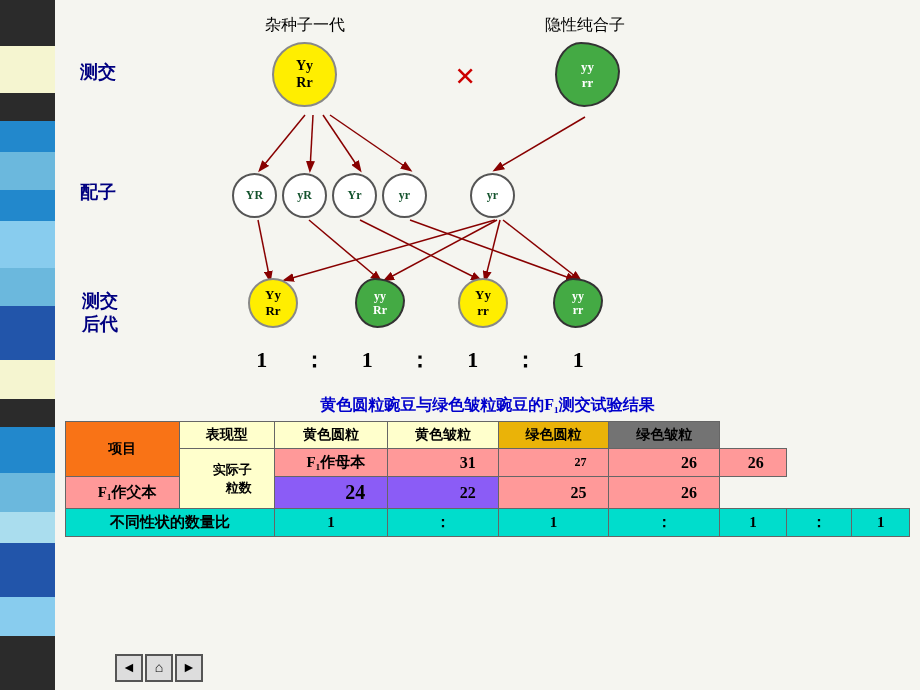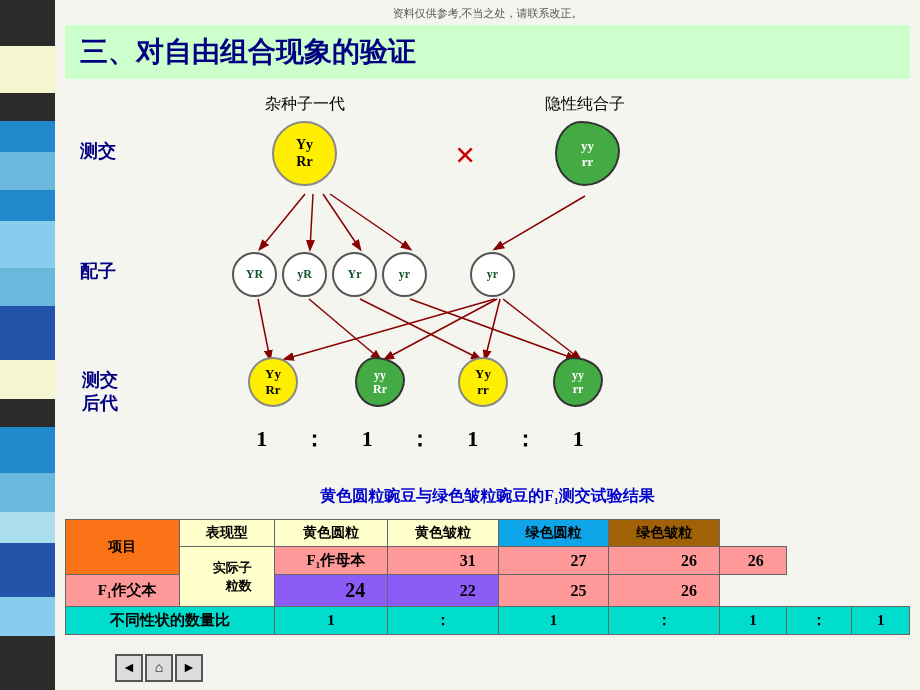--- a/index.html
+++ b/index.html
@@ -186,21 +186,21 @@
       font-weight: bold;
       color: #000;
     }
 
     
     .caption {
       font-size: 16px;
       color: #0000cc;
       font-weight: bold;
       text-align: center;
-      margin: 12px 10px;
+      margin: 0 10px;
     }
 
     
     .data-table {
       margin: 5px 10px 0 10px;
       border-collapse: collapse;
       width: calc(100% - 20px);
     }
     .data-table td, .data-table th {
       border: 1px solid #666;
@@ -262,23 +262,21 @@
     <div class="strip-seg" style="height: 46.4126px; background: rgb(34, 136, 204);"></div>
     <div class="strip-seg" style="height: 38.6771px; background: rgb(107, 184, 221);"></div>
     <div class="strip-seg" style="height: 30.9417px; background: rgb(170, 221, 238);"></div>
     <div class="strip-seg" style="height: 54.148px; background: rgb(34, 85, 170);"></div>
     <div class="strip-seg" style="height: 38.6771px; background: rgb(136, 204, 238);"></div>
     <div class="strip-seg" style="height: 54.148px; background: rgb(43, 43, 43);"></div>
   </div>
 
 <div class="main-content">
 
-  <div class="watermark">资料仅供参考,不当之处，请联系改正。</div>
-
-  <div class="title-bar">三、对自由组合现象的验证</div>
+
 
   <div class="diagram-area">
 
     <svg class="arrows-svg">
 
       <defs>
         <marker id="arrowhead" markerWidth="8" markerHeight="6" refX="6" refY="3" orient="auto">
           <polygon points="0 0, 8 3, 0 6" fill="#880000"></polygon>
         </marker>
       </defs>
@@ -371,29 +369,29 @@
 
   <div class="caption">黄色圆粒豌豆与绿色皱粒豌豆的F₁测交试验结果</div>
 
   <table class="data-table">
     <tbody>
         <tr class="header-row">
       <td rowspan="2" style="background:#f97316; vertical-align:middle;">项目</td>
       <td style="background:#ffffcc;">表现型</td>
       <td style="background:#ffffcc;">黄色圆粒</td>
       <td style="background:#ffffcc;">黄色皱粒</td>
-      <td style="background:#0ea5e9;">绿色圆粒</td>
-      <td style="background:#a16207;font-family:Liberation Serif, serif;">绿色皱粒</td>
+      <td style="background:#eab308;">绿色圆粒</td>
+      <td style="background:#737373;font-family:Liberation Serif, serif;">绿色皱粒</td>
     </tr>
 
     <tr class="data-row-pink">
       <td rowspan="2" style="background:#ffffcc; font-size:13px; vertical-align:middle;">实际子<br>粒数</td>
       <td style="background:#ff9999; font-weight:bold;">F₁作母本</td>
       <td style="background:#ff9999; font-weight:bold; font-size:16px;">31</td>
-      <td style="background:#ff9999; font-weight:bold; font-size:16px;">27</td>
+      <td style="background:#ff9999; font-weight:bold; font-size:12px;">27</td>
       <td style="background:#ff9999; font-weight:bold; font-size:16px;">26</td>
       <td style="background:#ff9999; font-weight:bold; font-size:16px;">26</td>
     </tr>
     <tr class="data-row-pink">
       <td style="background:#ff9999; font-weight:bold;">F₁作父本</td>
       <td style="background:#8b5cf6; font-weight:bold; font-size:20px;">24</td>
       <td style="background:#8b5cf6; font-weight:bold; font-size:16px;">22</td>
       <td style="background:#ff9999; font-weight:bold; font-size:16px;">25</td>
       <td style="background:#ff9999; font-weight:bold; font-size:16px;">26</td>
     </tr>

